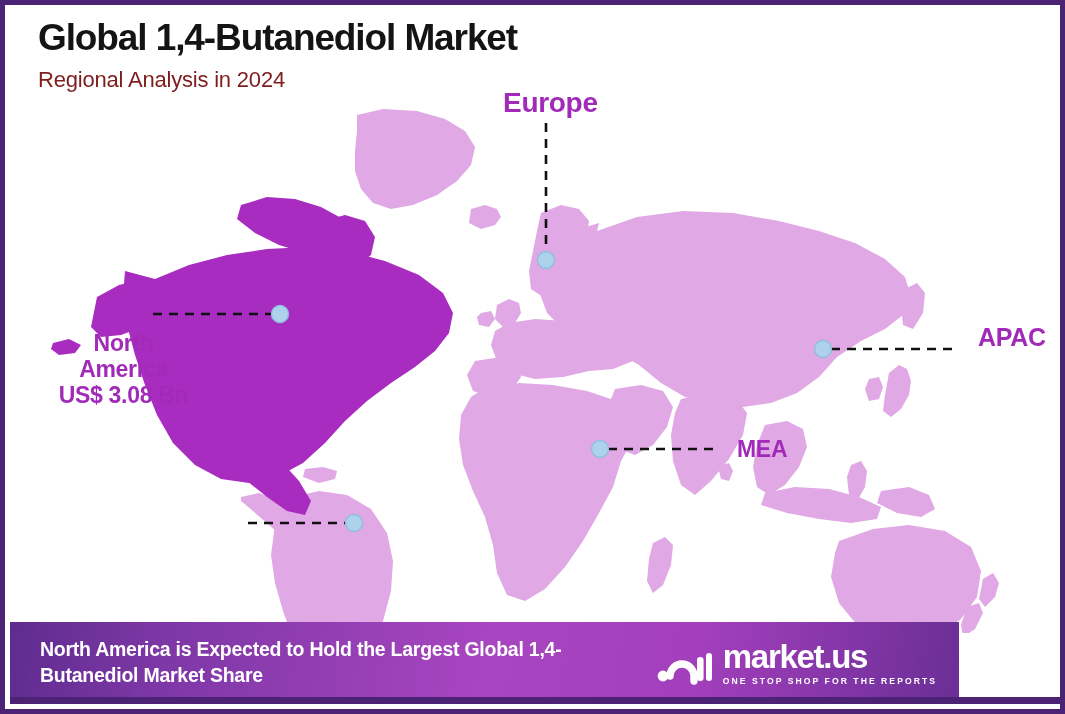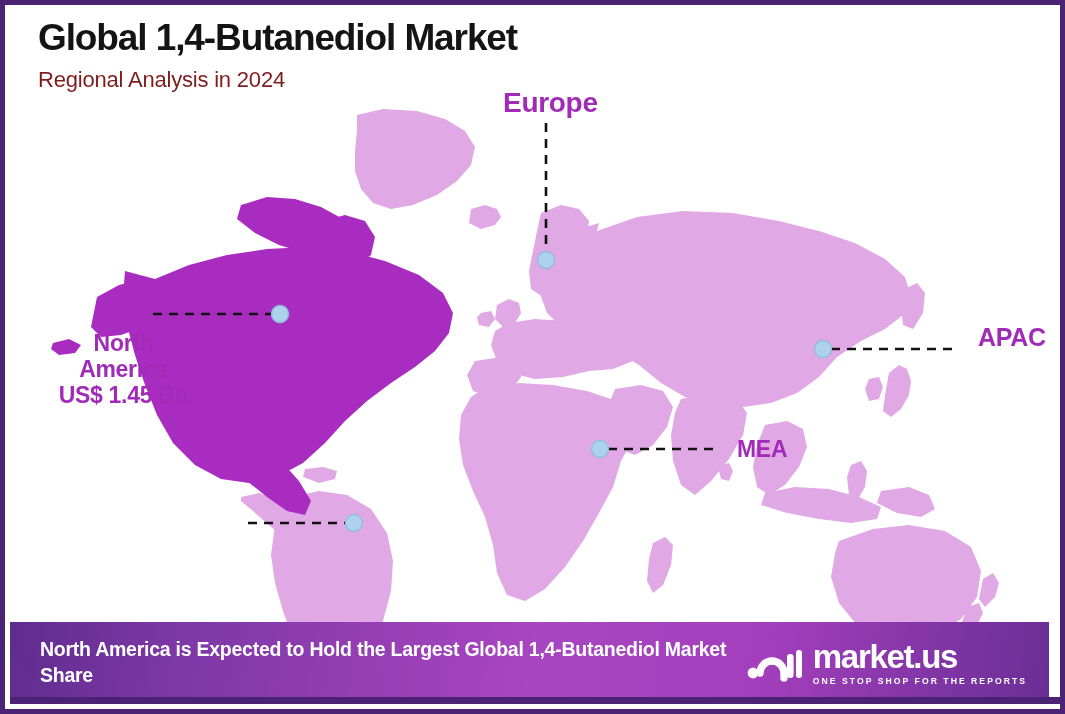--- a/index.html
+++ b/index.html
@@ -35,33 +35,33 @@
     letter-spacing:-0.3px;line-height:1.12;white-space:pre-line;
   }
   #label-north-america{left:36px;top:326px;width:165px;text-align:center;font-size:23px;}
   #label-europe{left:498px;top:82px;font-size:28px;}
   #label-apac{left:973px;top:318px;font-size:25px;text-align:center;}
   #label-mea{left:732px;top:432px;font-size:23px;text-align:right;}
   #label-latin-america{left:36px;top:505px;font-size:23px;}
 
   
   #banner{
-    position:absolute;left:5px;bottom:5px;width:1039px;height:82px;
+    position:absolute;left:5px;bottom:5px;width:949px;height:82px;
     background:linear-gradient(100deg,#5E2C8E 0%,#7D37A6 16%,#A845C0 50%,#A33FBC 72%,#6A2E96 100%);
     display:flex;align-items:center;justify-content:space-between;
     box-sizing:border-box;padding:0 22px 0 30px;
   }
   #banner-text{
     color:#ffffff;font-size:19.5px;font-weight:bold;line-height:1.32;
     letter-spacing:-0.25px;max-width:730px;
   }
   #banner-strip{position:absolute;left:5px;bottom:5px;width:1055px;height:7px;background:#4C2275;}
 
   
-  #logo{display:flex;align-items:center;gap:11px;flex-shrink:0;}
+  #logo{display:flex;align-items:flex-end;gap:11px;flex-shrink:0;}
   #logo-mark{width:56px;height:40px;}
   #logo-text-block{display:flex;flex-direction:column;line-height:1;}
   #logo-word{color:#ffffff;font-size:33px;font-weight:bold;letter-spacing:-1.3px;}
   #logo-tagline{
     color:#ffffff;font-size:8.6px;font-weight:bold;letter-spacing:2.05px;
     margin-top:4px;white-space:nowrap;
   }
 </style>
 </head>
 <body>
@@ -160,21 +160,21 @@
       <circle cx="275" cy="309" r="8.5"></circle>
       <circle cx="541" cy="255" r="8.5"></circle>
       <circle cx="818" cy="344" r="8.5"></circle>
       <circle cx="595" cy="444" r="8.5"></circle>
       <circle cx="349" cy="518" r="8.5"></circle>
     </g>
   </svg>
 
   <div class="region-label" id="label-north-america">North
 America
-US$ 1.45 Bn</div>
+US$ 3.08 Bn</div>
   <div class="region-label" id="label-europe">Europe</div>
   <div class="region-label" id="label-apac">APAC</div>
   <div class="region-label" id="label-mea">MEA</div>
 
   <div id="banner">
     <div id="banner-text">North America is Expected to Hold the Largest Global 1,4-Butanediol Market Share</div>
 
     <div id="logo">
       <svg id="logo-mark" viewBox="0 0 56 40">
         <circle cx="7" cy="30" r="5.4" fill="#ffffff"></circle>

